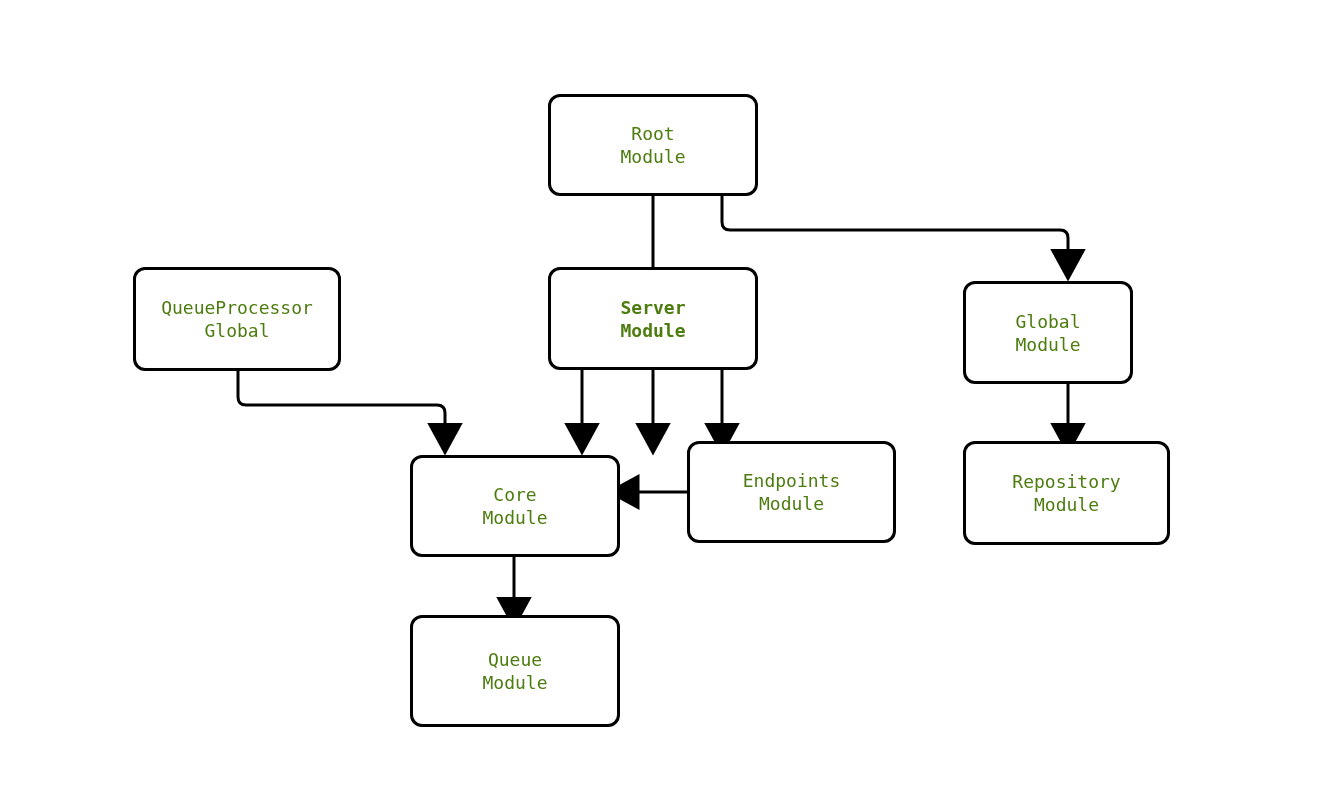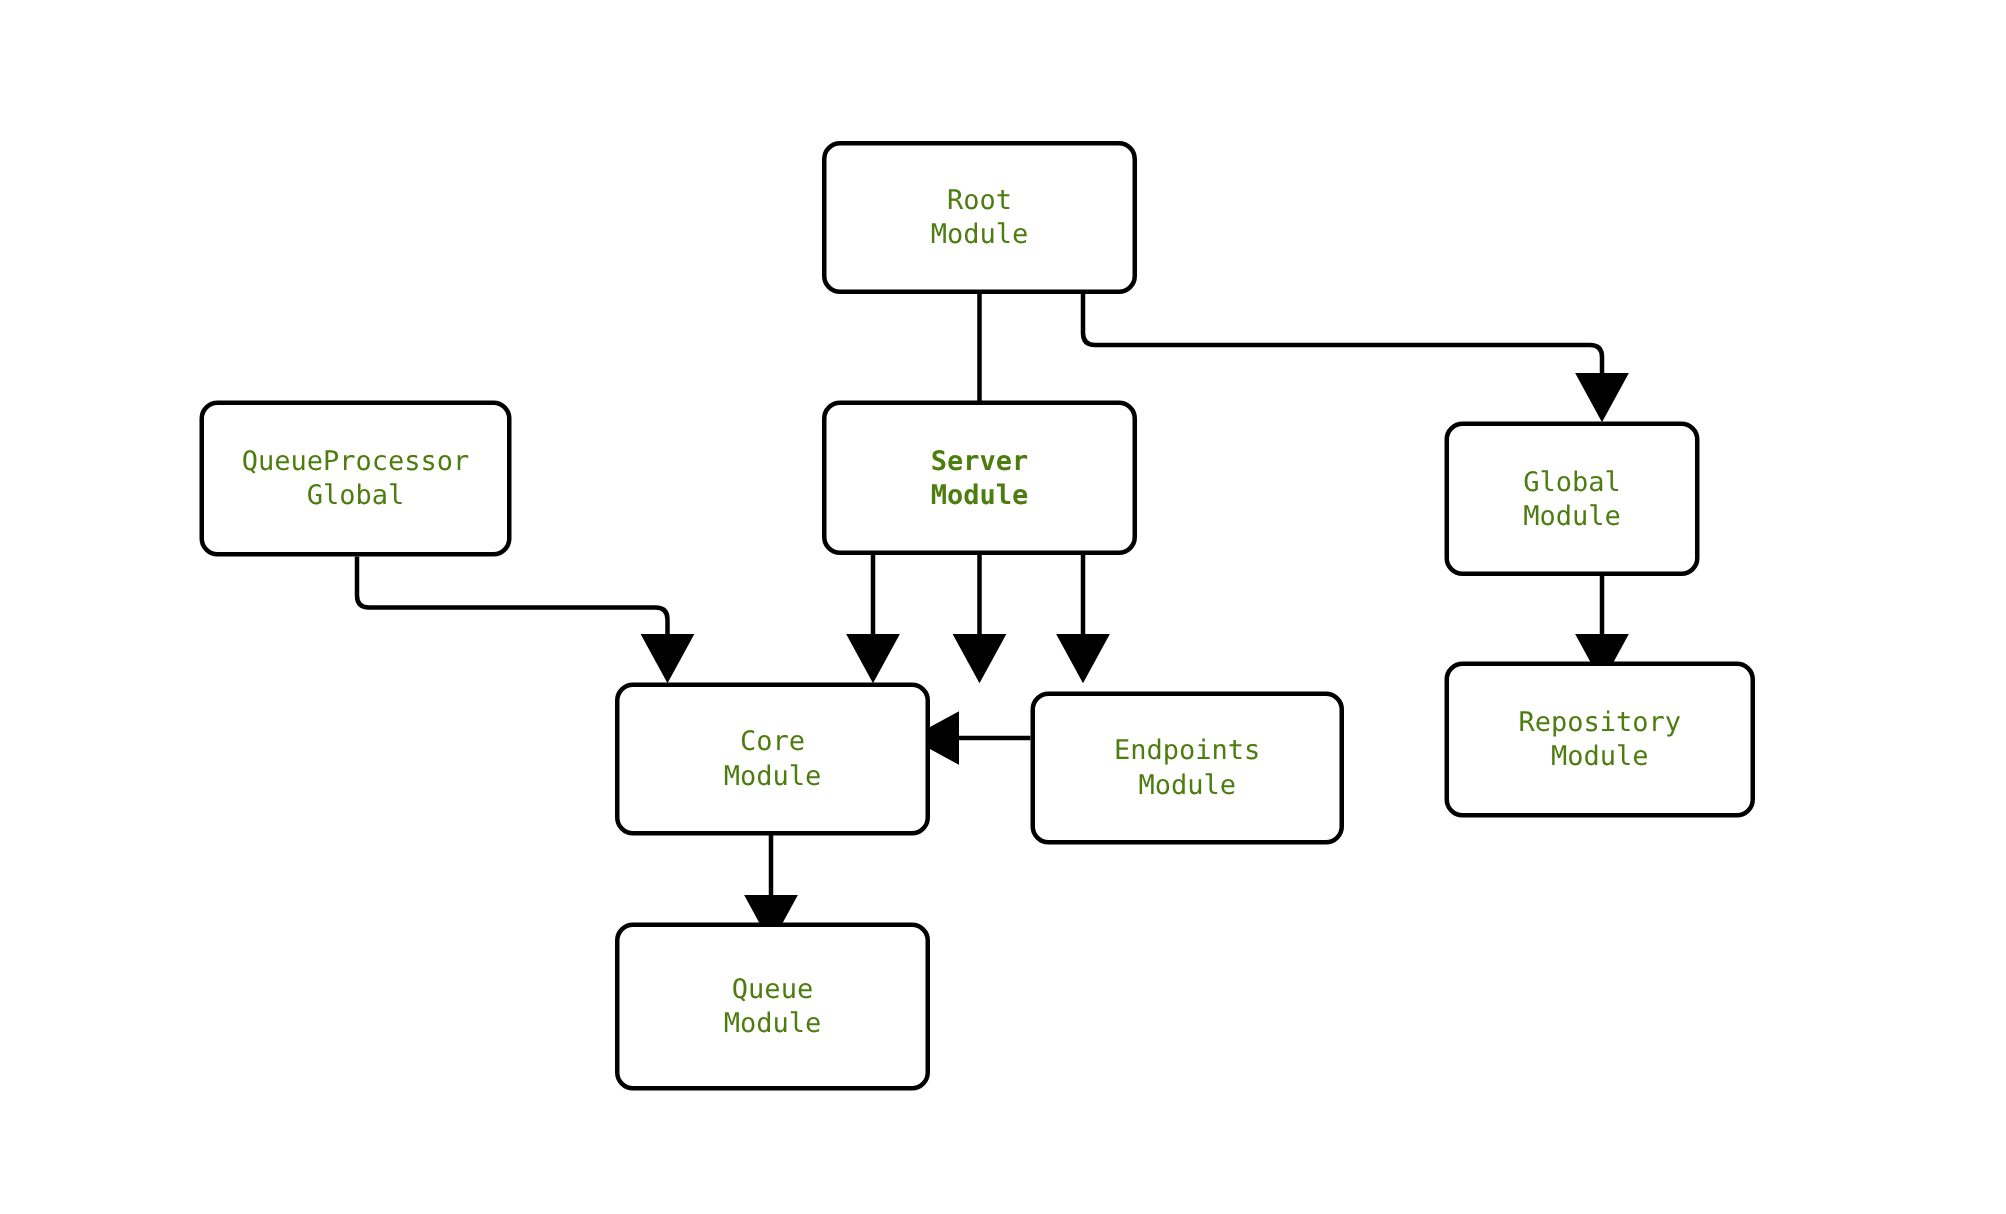--- a/index.html
+++ b/index.html
@@ -110,21 +110,21 @@
   <div class="node" style="left:963px; top:281px; width:170px; height:103px;">
     <div class="node-label">Global
 Module</div>
   </div>
 
   <div class="node" style="left:410px; top:455px; width:210px; height:102px;">
     <div class="node-label">Core
 Module</div>
   </div>
 
-  <div class="node" style="left:687px; top:441px; width:209px; height:102px;margin-top:20px;">
+  <div class="node" style="left:687px; top:441px; width:209px; height:102px;">
     <div class="node-label">Endpoints
 Module</div>
   </div>
 
   <div class="node" style="left:963px; top:441px; width:207px; height:104px;justify-content:center;">
     <div class="node-label">Repository
 Module</div>
   </div>
 
   <div class="node" style="left:410px; top:615px; width:210px; height:112px;justify-content:center;">

